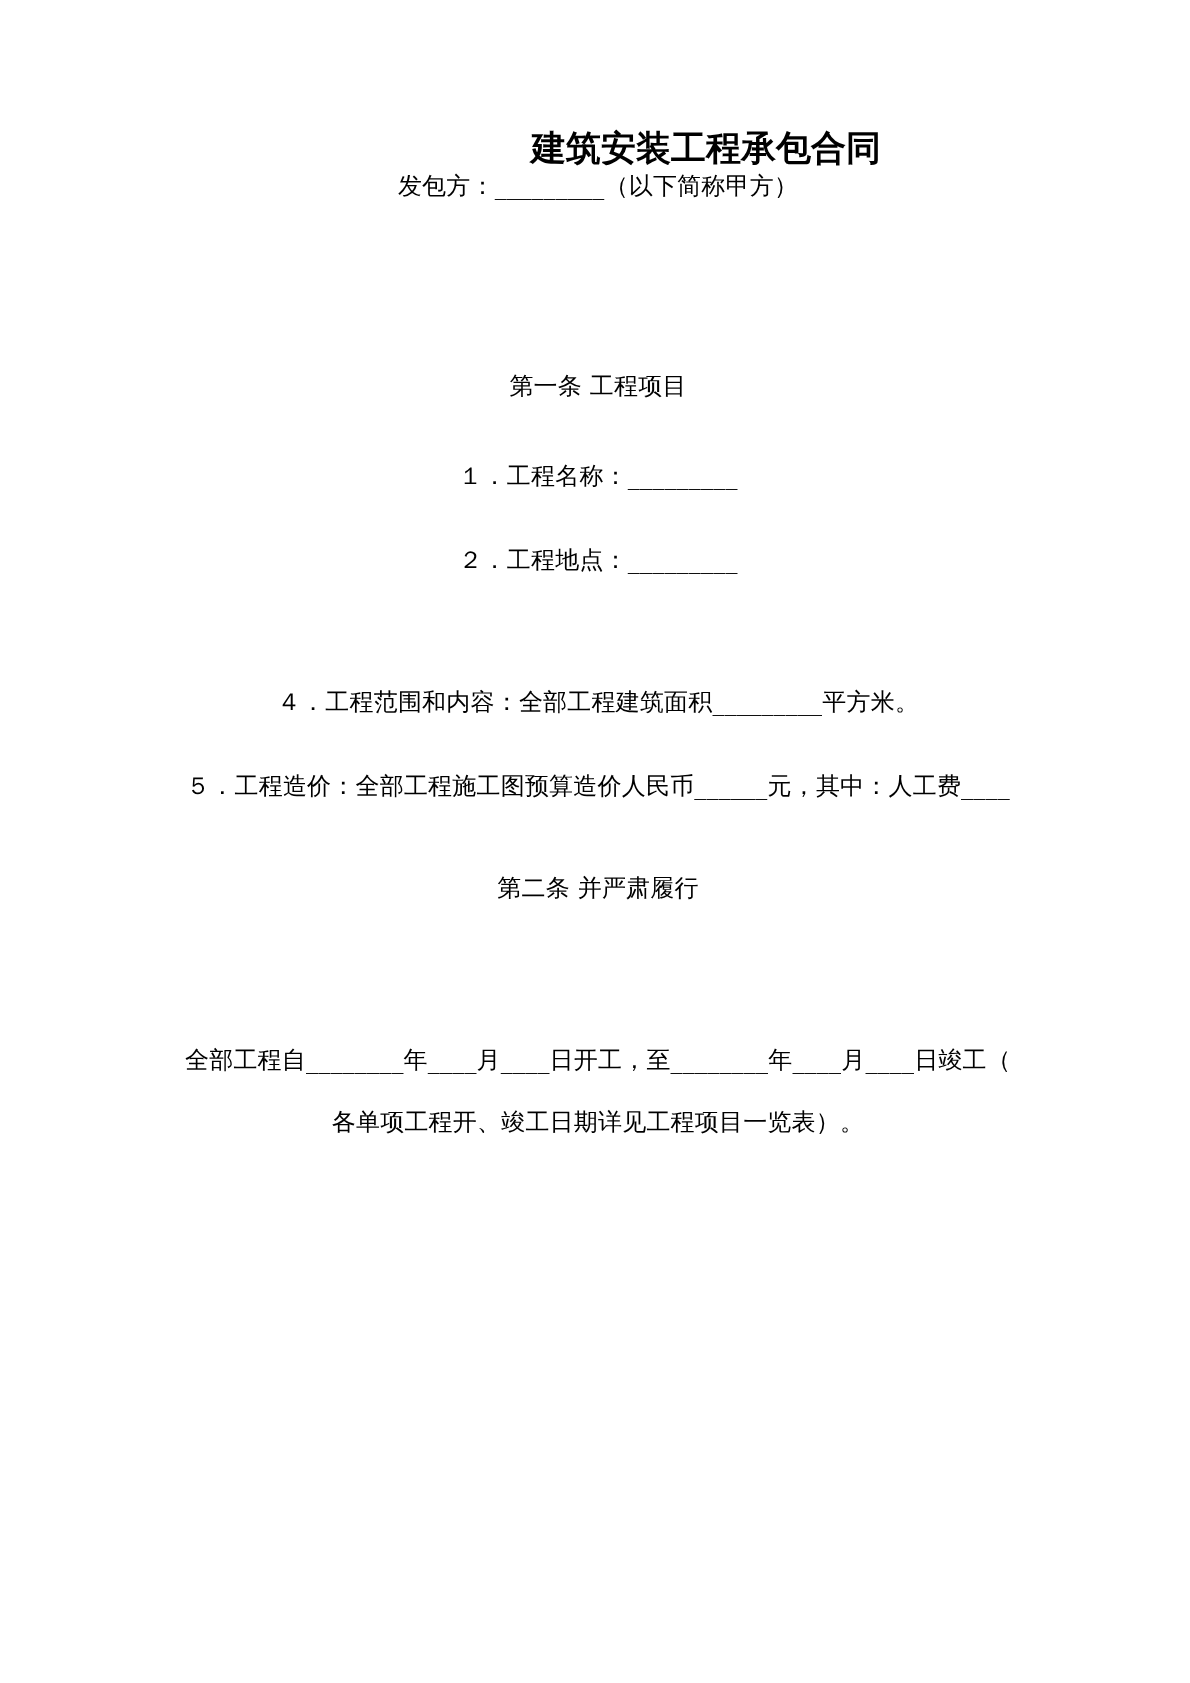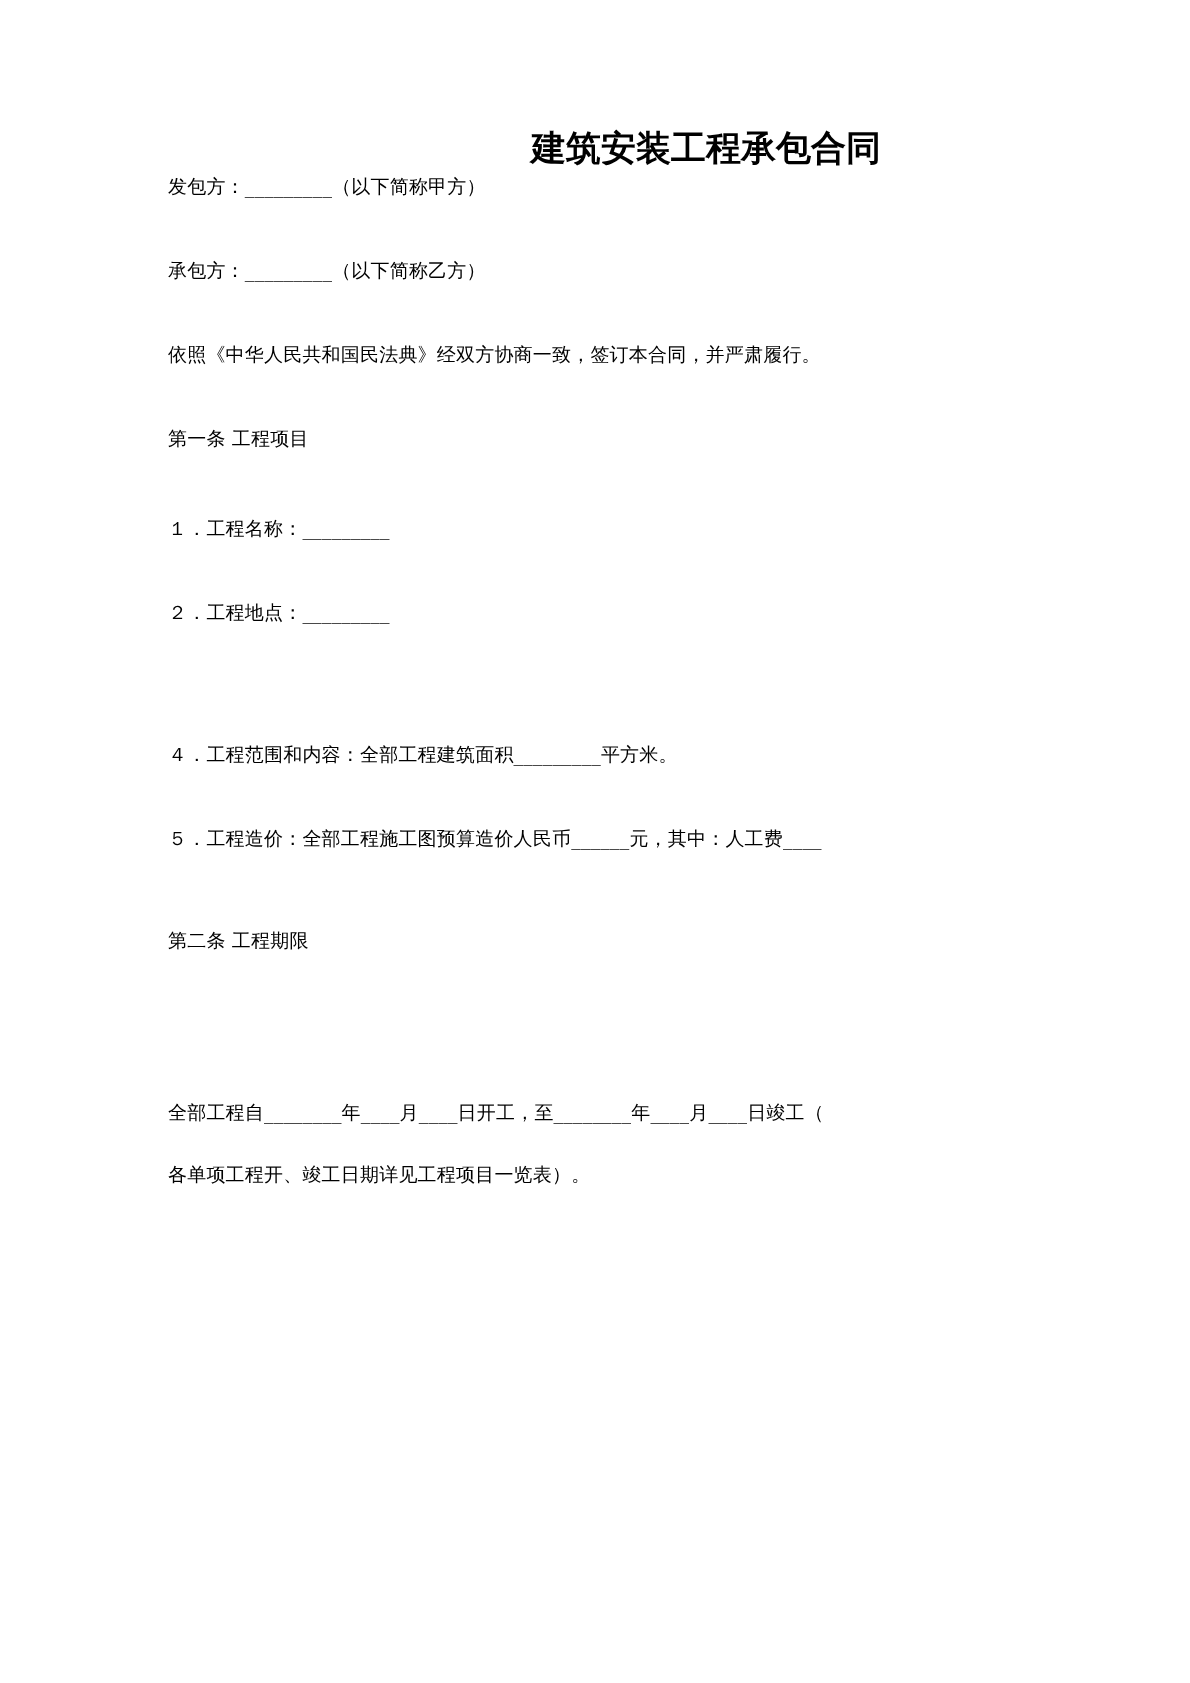--- a/index.html
+++ b/index.html
@@ -33,26 +33,27 @@
     line-height: 1.0;
     text-align: center;
     margin: 0 0 0 0;
     padding-left: 216px;
     letter-spacing: 0px;
     white-space: nowrap;
     font-family: "DejaVu Serif", "Liberation Serif", serif;
   }
   
   .p {
-    font-size: 19px;
+    font-size: 24px;
     line-height: 26px;
     margin: 0;
     padding: 0;
     white-space: pre-wrap;
     letter-spacing: 0.2px;
+    text-align: center;
   }
   
   .sp-xs { height: 18px; }
   .sp-s  { height: 36px; }
   .sp-l  { height: 58px; }
   .sp-xl { height: 64px; }
   .tight { height: 8px; }
 </style>
 </head>
 <body>
@@ -61,25 +62,23 @@
   <div class="doc-body">
 
     <h1 class="doc-title">建筑安装工程承包合同</h1>
 
     <div class="tight"></div>
 
     <p class="p">发包方：_________（以下简称甲方）</p>
 
     <div class="sp-l"></div>
 
-    <p class="p">承包方：_________（以下简称乙方）</p>
 
     <div class="sp-l"></div>
 
-    <p class="p">依照《中华人民共和国民法典》经双方协商一致，签订本合同，并严肃履行。</p>
 
     <div class="sp-l"></div>
 
     <p class="p">第一条 工程项目</p>
 
     <div class="sp-xl"></div>
 
     <p class="p">１．工程名称：_________</p>
 
     <div class="sp-l"></div>
@@ -95,21 +94,21 @@
 
     <div class="sp-l"></div>
 
     <p class="p">５．工程造价：全部工程施工图预算造价人民币______元，其中：人工费____</p>
 
     <div class="sp-xs"></div>
 
 
     <div class="sp-l"></div>
 
-    <p class="p">第二条 工程期限</p>
+    <p class="p">第二条 并严肃履行</p>
 
     <div class="sp-xl"></div>
 
 
     <div class="sp-xs"></div>
 
 
     <div class="sp-xl"></div>
 
     <p class="p">全部工程自________年____月____日开工，至________年____月____日竣工（</p>

